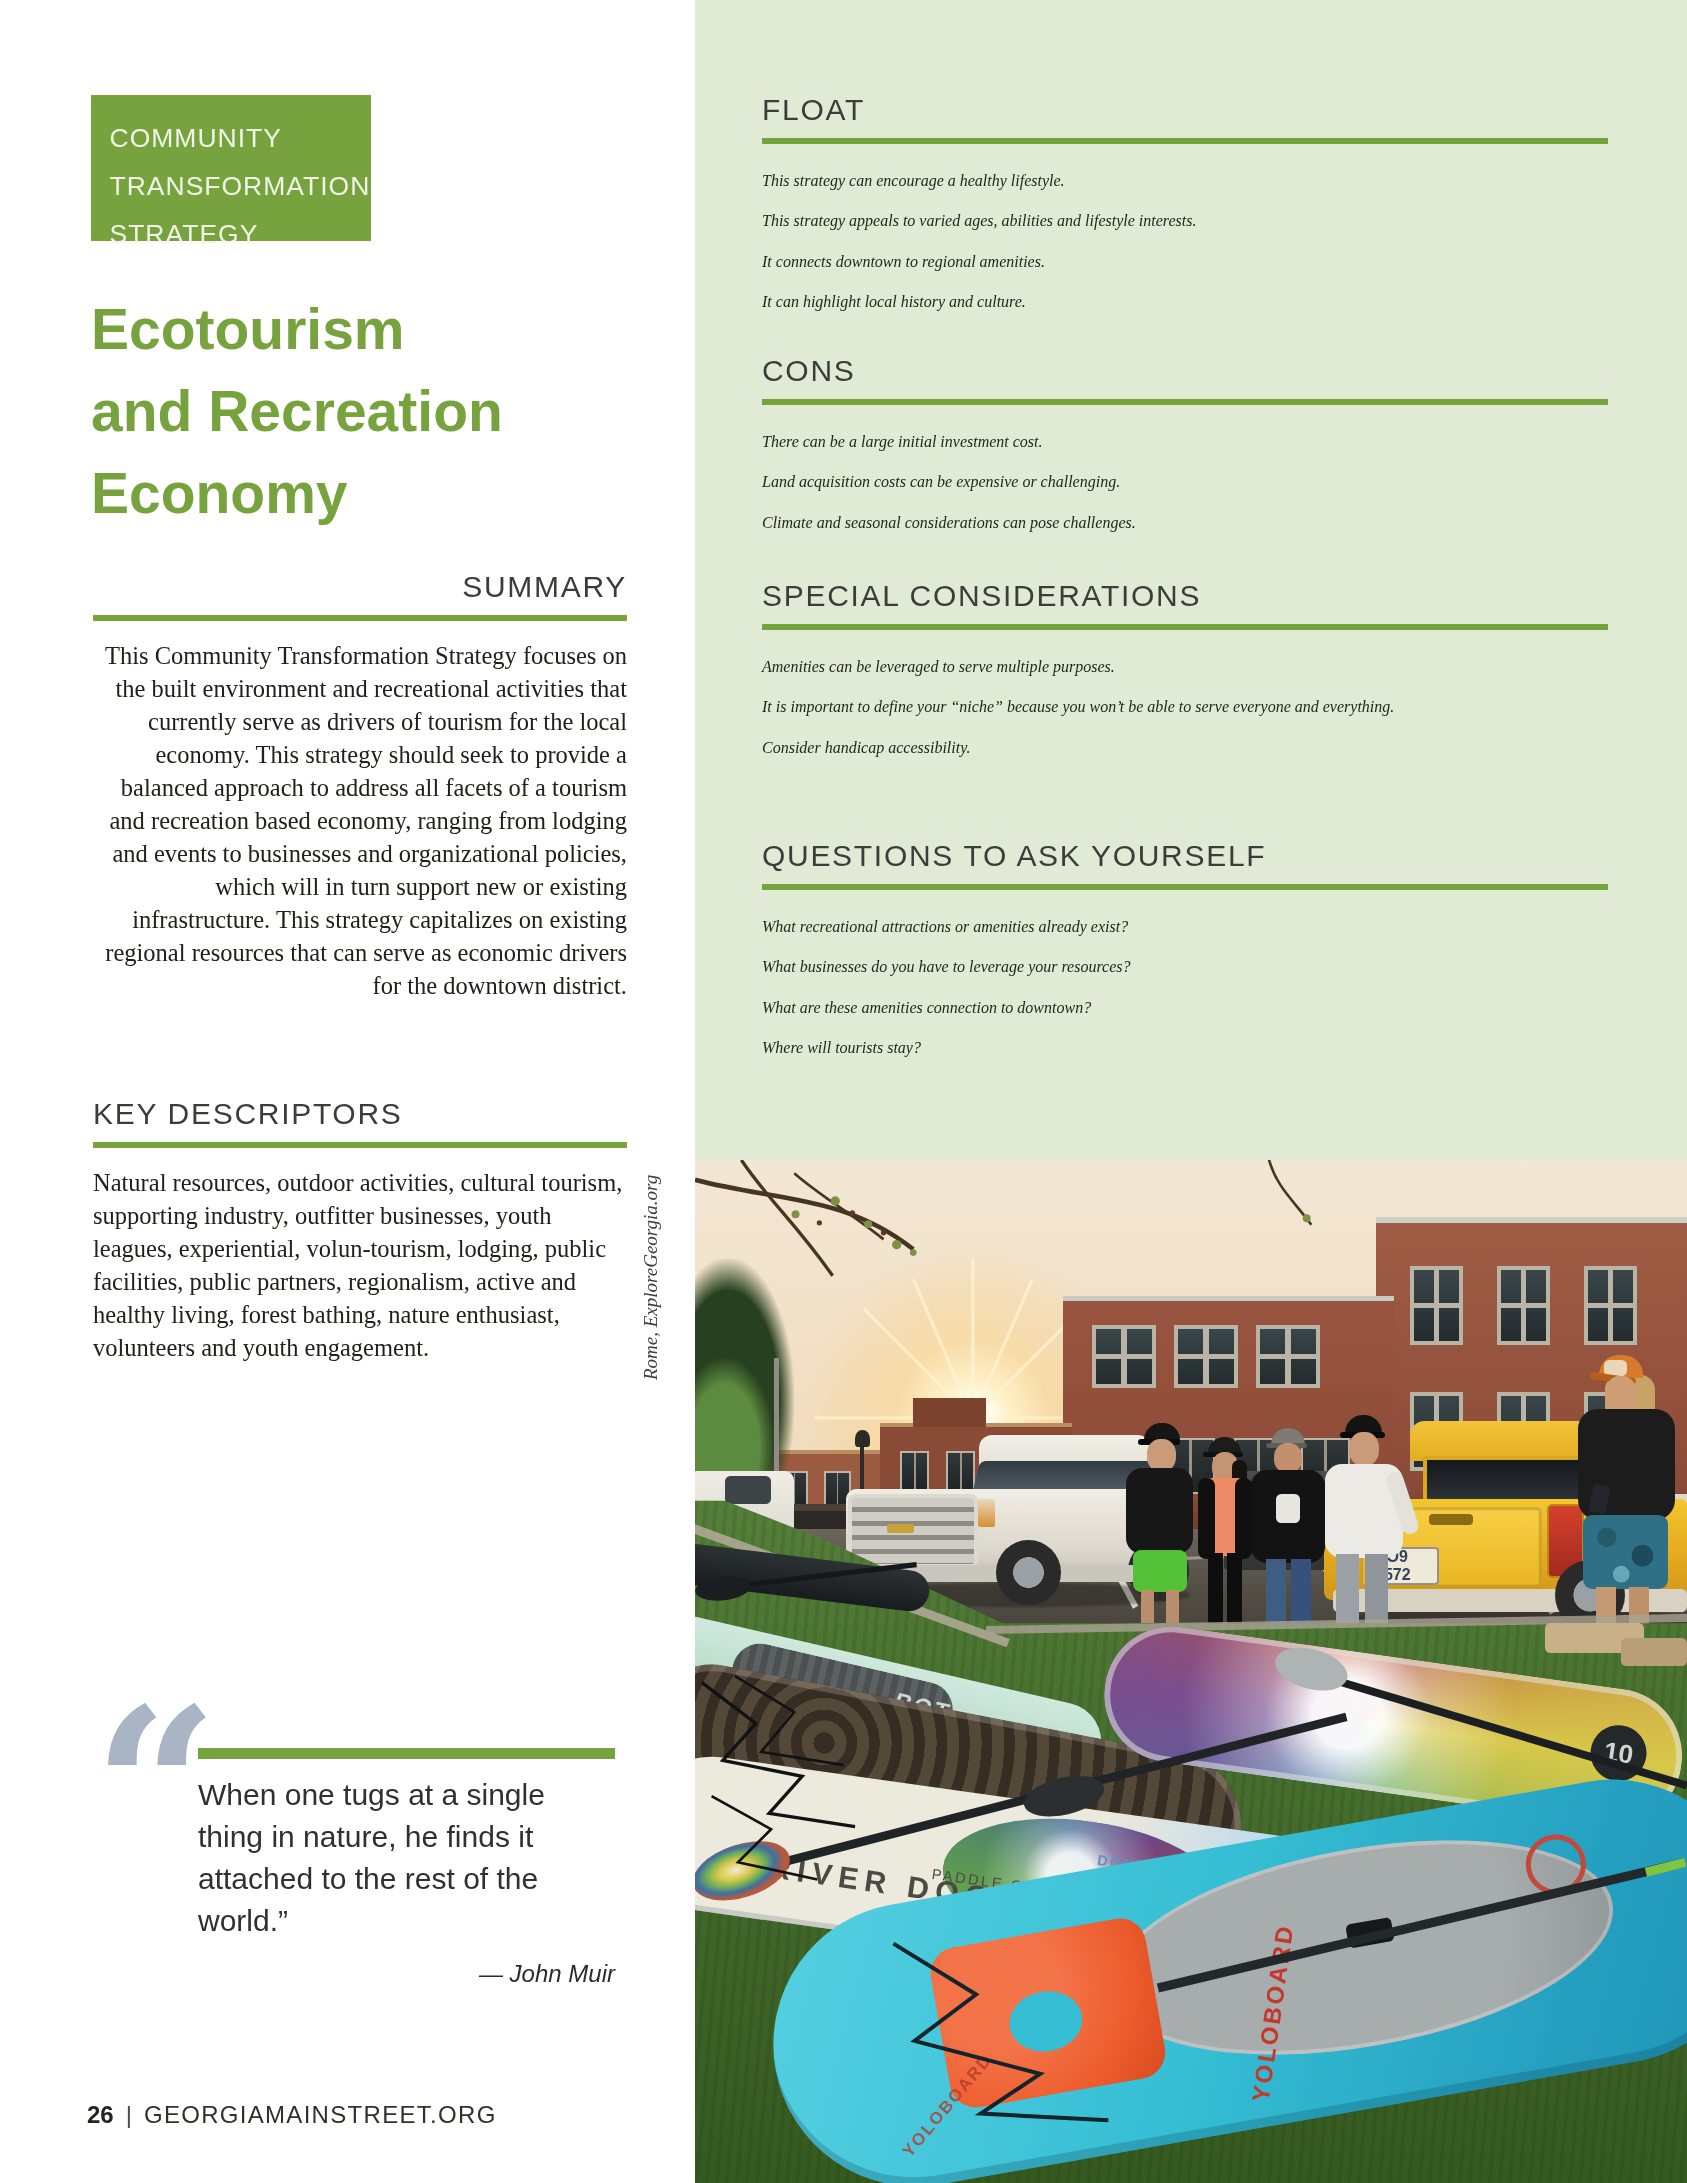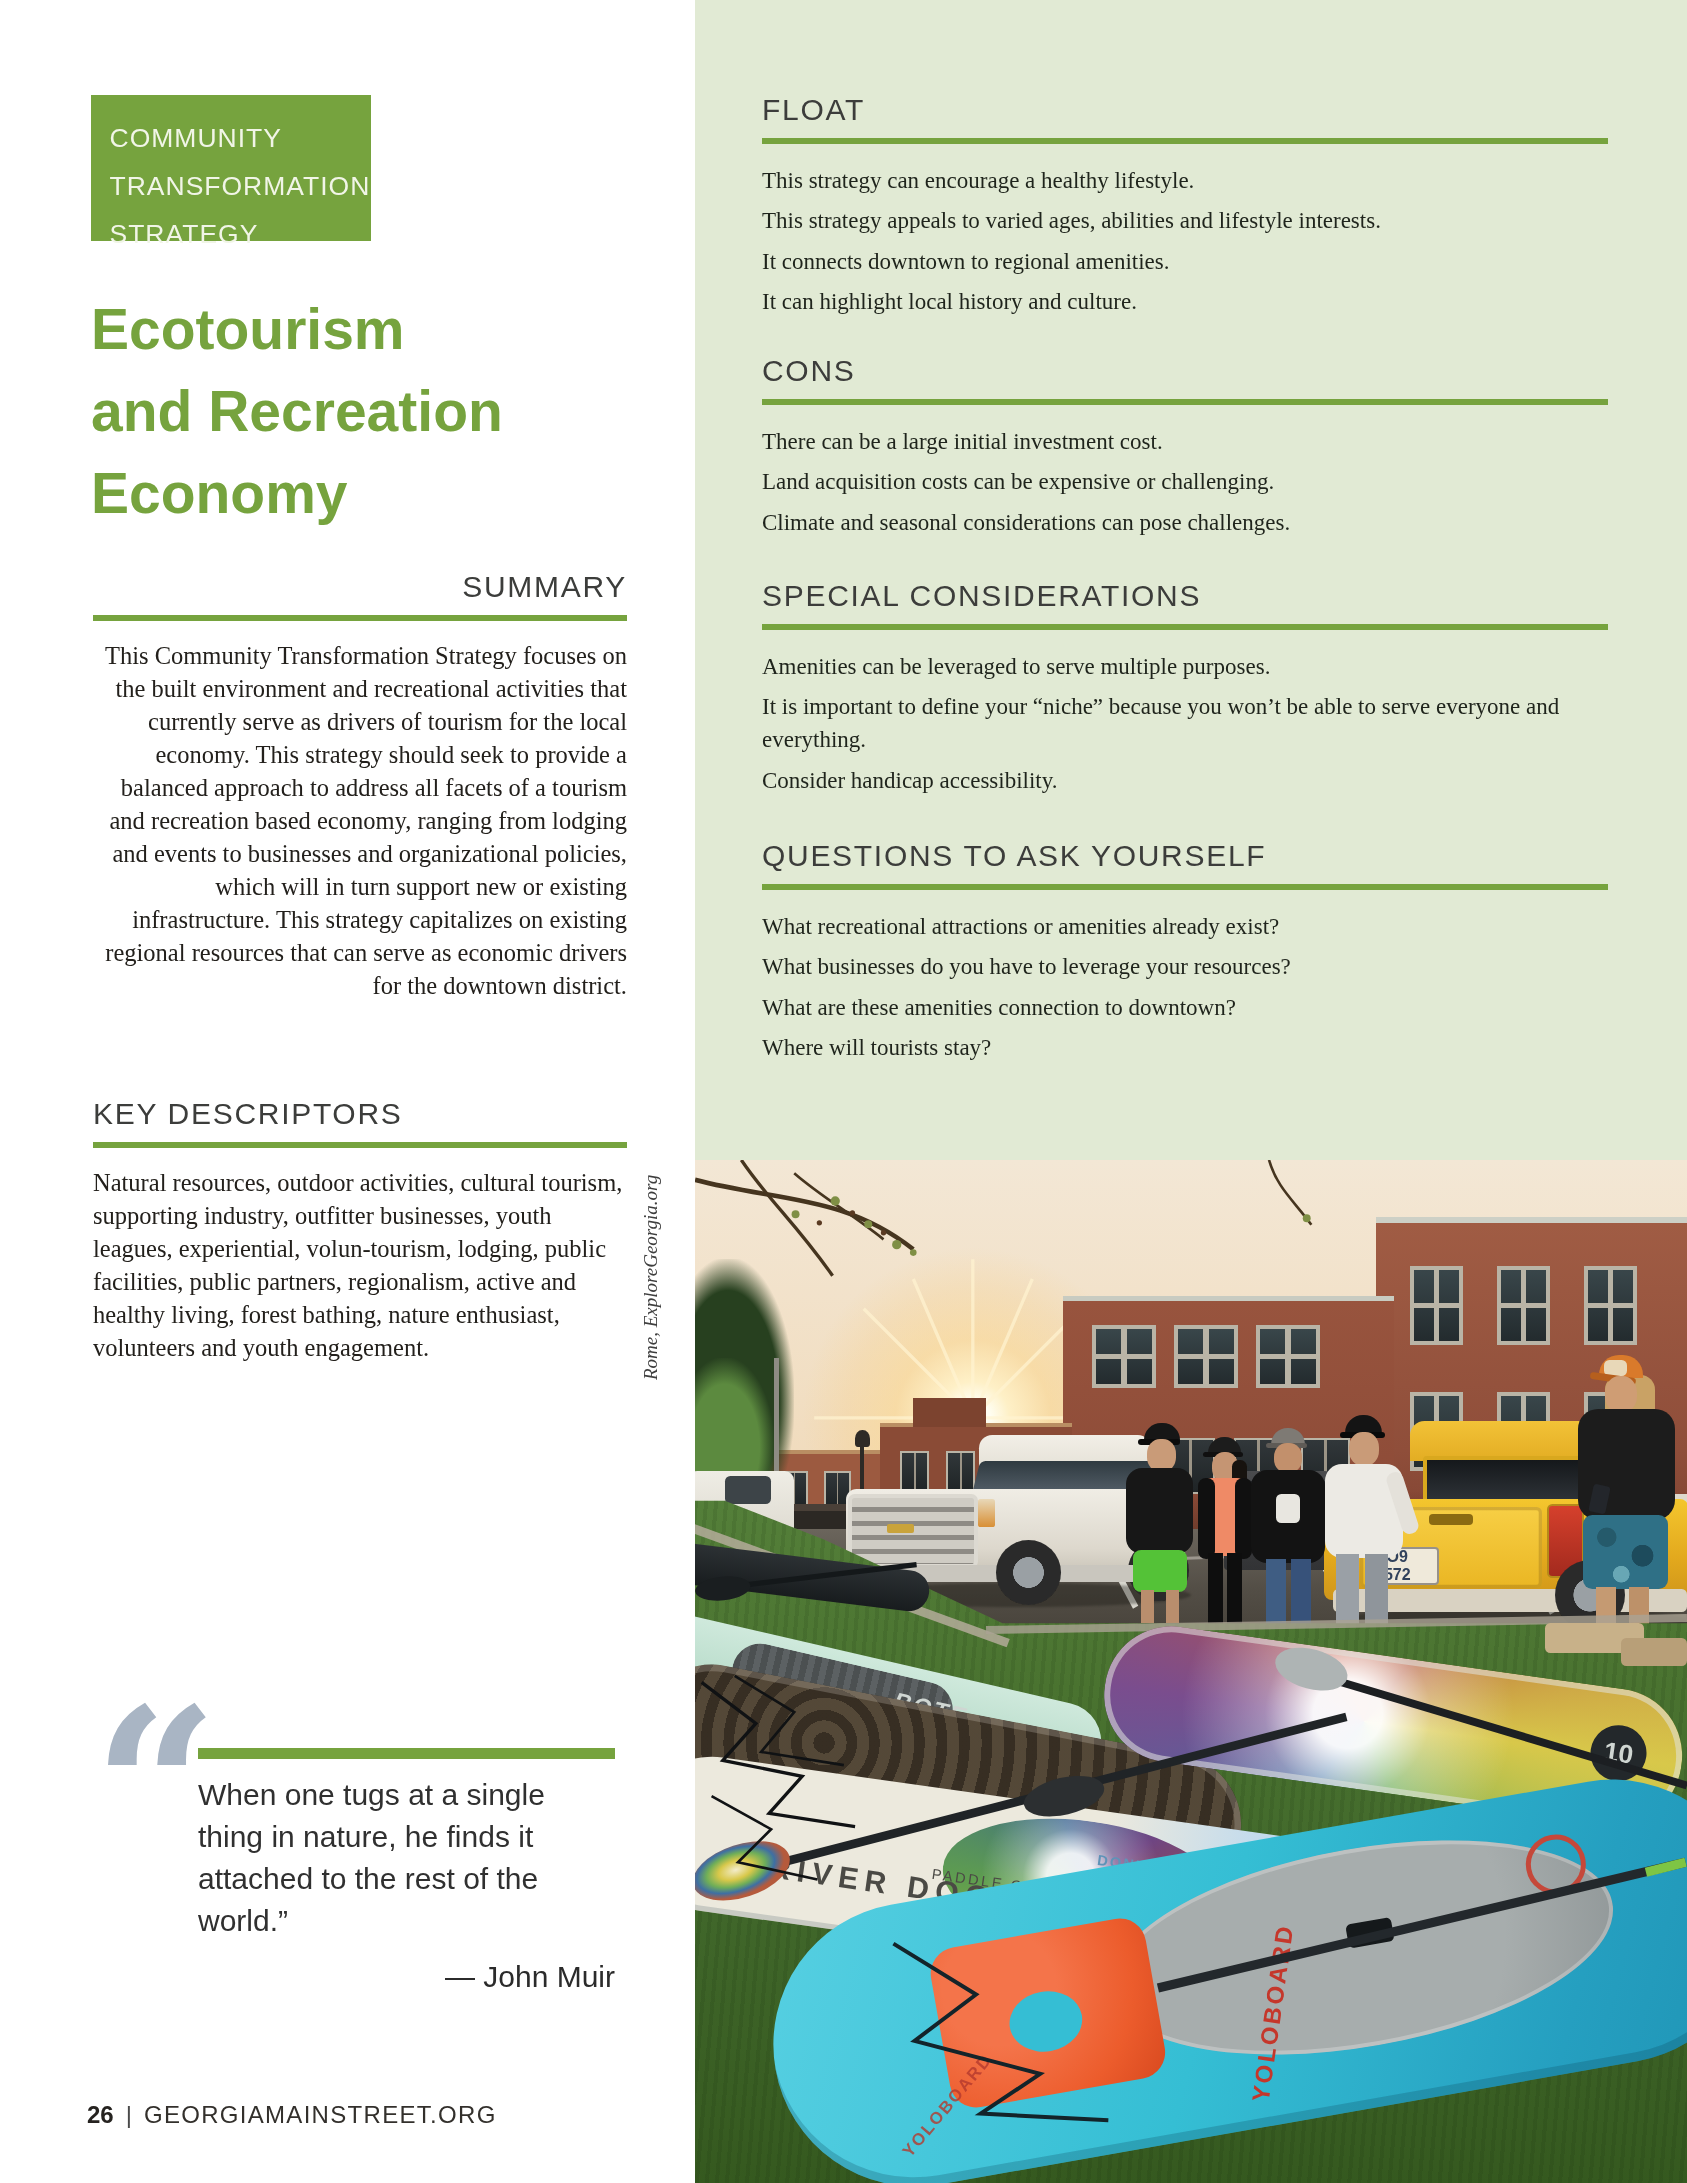--- a/index.html
+++ b/index.html
@@ -15,30 +15,30 @@
   .rule{height:6px;background:#76a33e;margin-top:11.2px;}
   .serif{font-family:"Liberation Serif",serif;font-size:24.5px;line-height:33px;color:#23201c;}
   .lsec1{left:93px;top:570px;width:534px;text-align:right;}
   .lsec2{left:93px;top:1097px;width:534px;}
   .lsec-body{margin-top:18px;}
 
   .qmark{left:93px;top:1678px;font-family:"DejaVu Serif","Liberation Serif",serif;
          font-size:218px;line-height:218px;color:#a9b5c4;font-weight:700;}
   .qbar{left:198px;top:1748px;width:417px;height:10.6px;background:#76a33e;}
   .qtext{left:198px;top:1774px;width:417px;font-size:30px;line-height:42px;color:#303030;font-weight:400;}
-  .qattr{left:198px;top:1960px;width:417px;text-align:right;font-size:30px;color:#2b2b2b;}
+  .qattr{left:198px;top:1960px;width:417px;text-align:right;font-size:24px;font-style:italic;color:#2b2b2b;}
   .footer{left:87px;top:2101px;font-size:24px;color:#262320;display:flex;align-items:flex-end;gap:12px;}
   .footer .pg{font-weight:700;}
   .footer .sep{font-weight:300;color:#4a4a4a;}
   .footer .site{letter-spacing:1.3px;color:#33302c;}
 
   
   .panel{left:695px;top:0;width:992px;height:2183px;background:#e1ead4;}
   .rsec{position:absolute;left:67px;width:846px;}
-  .rsec p{margin:0 0 7.3px 0;font-family:"Liberation Serif",serif;font-size:23px;line-height:33px;color:#1f241c;}
+  .rsec p{margin:0 0 7.3px 0;font-family:"Liberation Serif",serif;font-size:16px;line-height:33px;color:#1f241c;font-style:italic;}
   .rsec .items{margin-top:20px;}
   .rs1{top:93px;} .rs2{top:354px;} .rs3{top:579px;} .rs4{top:839px;}
 
   
   .photo{left:695px;top:1160px;width:992px;height:1023px;overflow:hidden;
          background:linear-gradient(180deg,#f3e7d5 0%,#f1ddc0 26%,#eed3ae 46%,#e9cda6 58%,#e3c49c 70%);}
   .photo .abs{position:absolute;}
   .caption{left:640px;top:1162px;height:218px;width:28px;writing-mode:vertical-rl;transform:rotate(180deg);
            font-family:"Liberation Serif",serif;font-style:italic;font-size:19px;color:#3e3e3e;}
 

